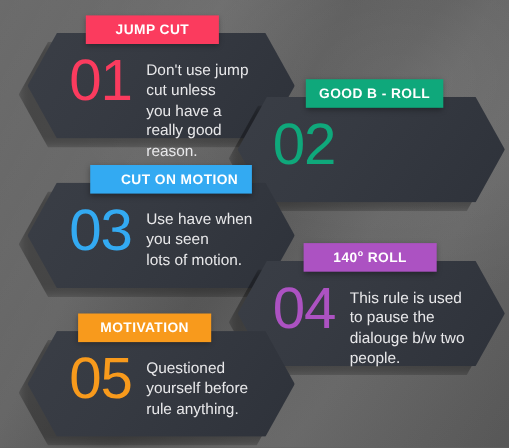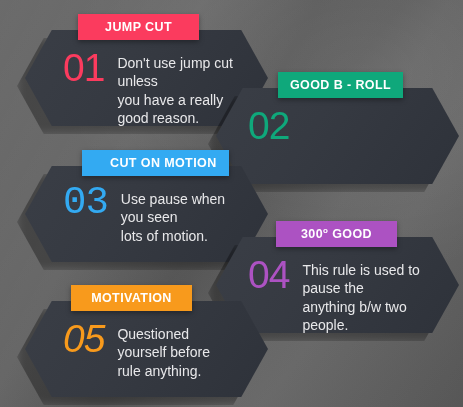--- a/index.html
+++ b/index.html
@@ -95,21 +95,21 @@
     position: absolute;
     top: 36px;
     left: 38px;
     right: 30px;
     display: flex;
     align-items: flex-start;
   }
   .row.right .content { left: 32px; }
 
   .num {
-    font-size: 39px;
+    font-size: 53px;
     font-weight: 300;
     line-height: 0.92;
     letter-spacing: -1px;
     flex: 0 0 auto;
     margin-right: 13px;
     font-family: "Liberation Sans", sans-serif;
   }
   .desc {
     color: #e8e8ea;
     font-size: 14px;
@@ -154,40 +154,40 @@
     <div class="content">
       <div class="num" style="color: rgb(15, 168, 123);">02</div>
     </div>
   </div>
 
   <div class="row left" id="row-3">
     <div class="hex-shadow"></div>
     <div class="hex"></div>
     <div class="chip" style="background: rgb(51, 170, 242);">CUT ON MOTION</div>
     <div class="content">
-      <div class="num" style="color: rgb(51, 170, 242); font-family: Liberation Mono, monospace;">03</div>
-      <div class="desc">Use pause when you seen
+      <div class="num" style="color: rgb(51, 170, 242);">03</div>
+      <div class="desc">Use have when you seen
 lots of motion.</div>
     </div>
   </div>
 
   <div class="row right" id="row-4">
     <div class="hex-shadow"></div>
     <div class="hex"></div>
-    <div class="chip" style="background: rgb(172, 82, 194);"><span>300</span><sup>o</sup><span> GOOD</span></div>
+    <div class="chip" style="background: rgb(172, 82, 194);"><span>140</span><sup>o</sup><span> ROLL</span></div>
     <div class="content">
       <div class="num" style="color: rgb(172, 82, 194);">04</div>
       <div class="desc">This rule is used to pause the
-anything b/w two people.</div>
+dialouge b/w two people.</div>
     </div>
   </div>
 
   <div class="row left" id="row-5">
     <div class="hex-shadow"></div>
     <div class="hex"></div>
     <div class="chip" style="background: rgb(248, 154, 28);">MOTIVATION</div>
     <div class="content">
-      <div class="num" style="color: rgb(248, 154, 28); font-style: italic;">05</div>
+      <div class="num" style="color: rgb(248, 154, 28);">05</div>
       <div class="desc">Questioned yourself before
 rule anything.</div>
     </div>
   </div>
 </div>
 
 </body></html>

